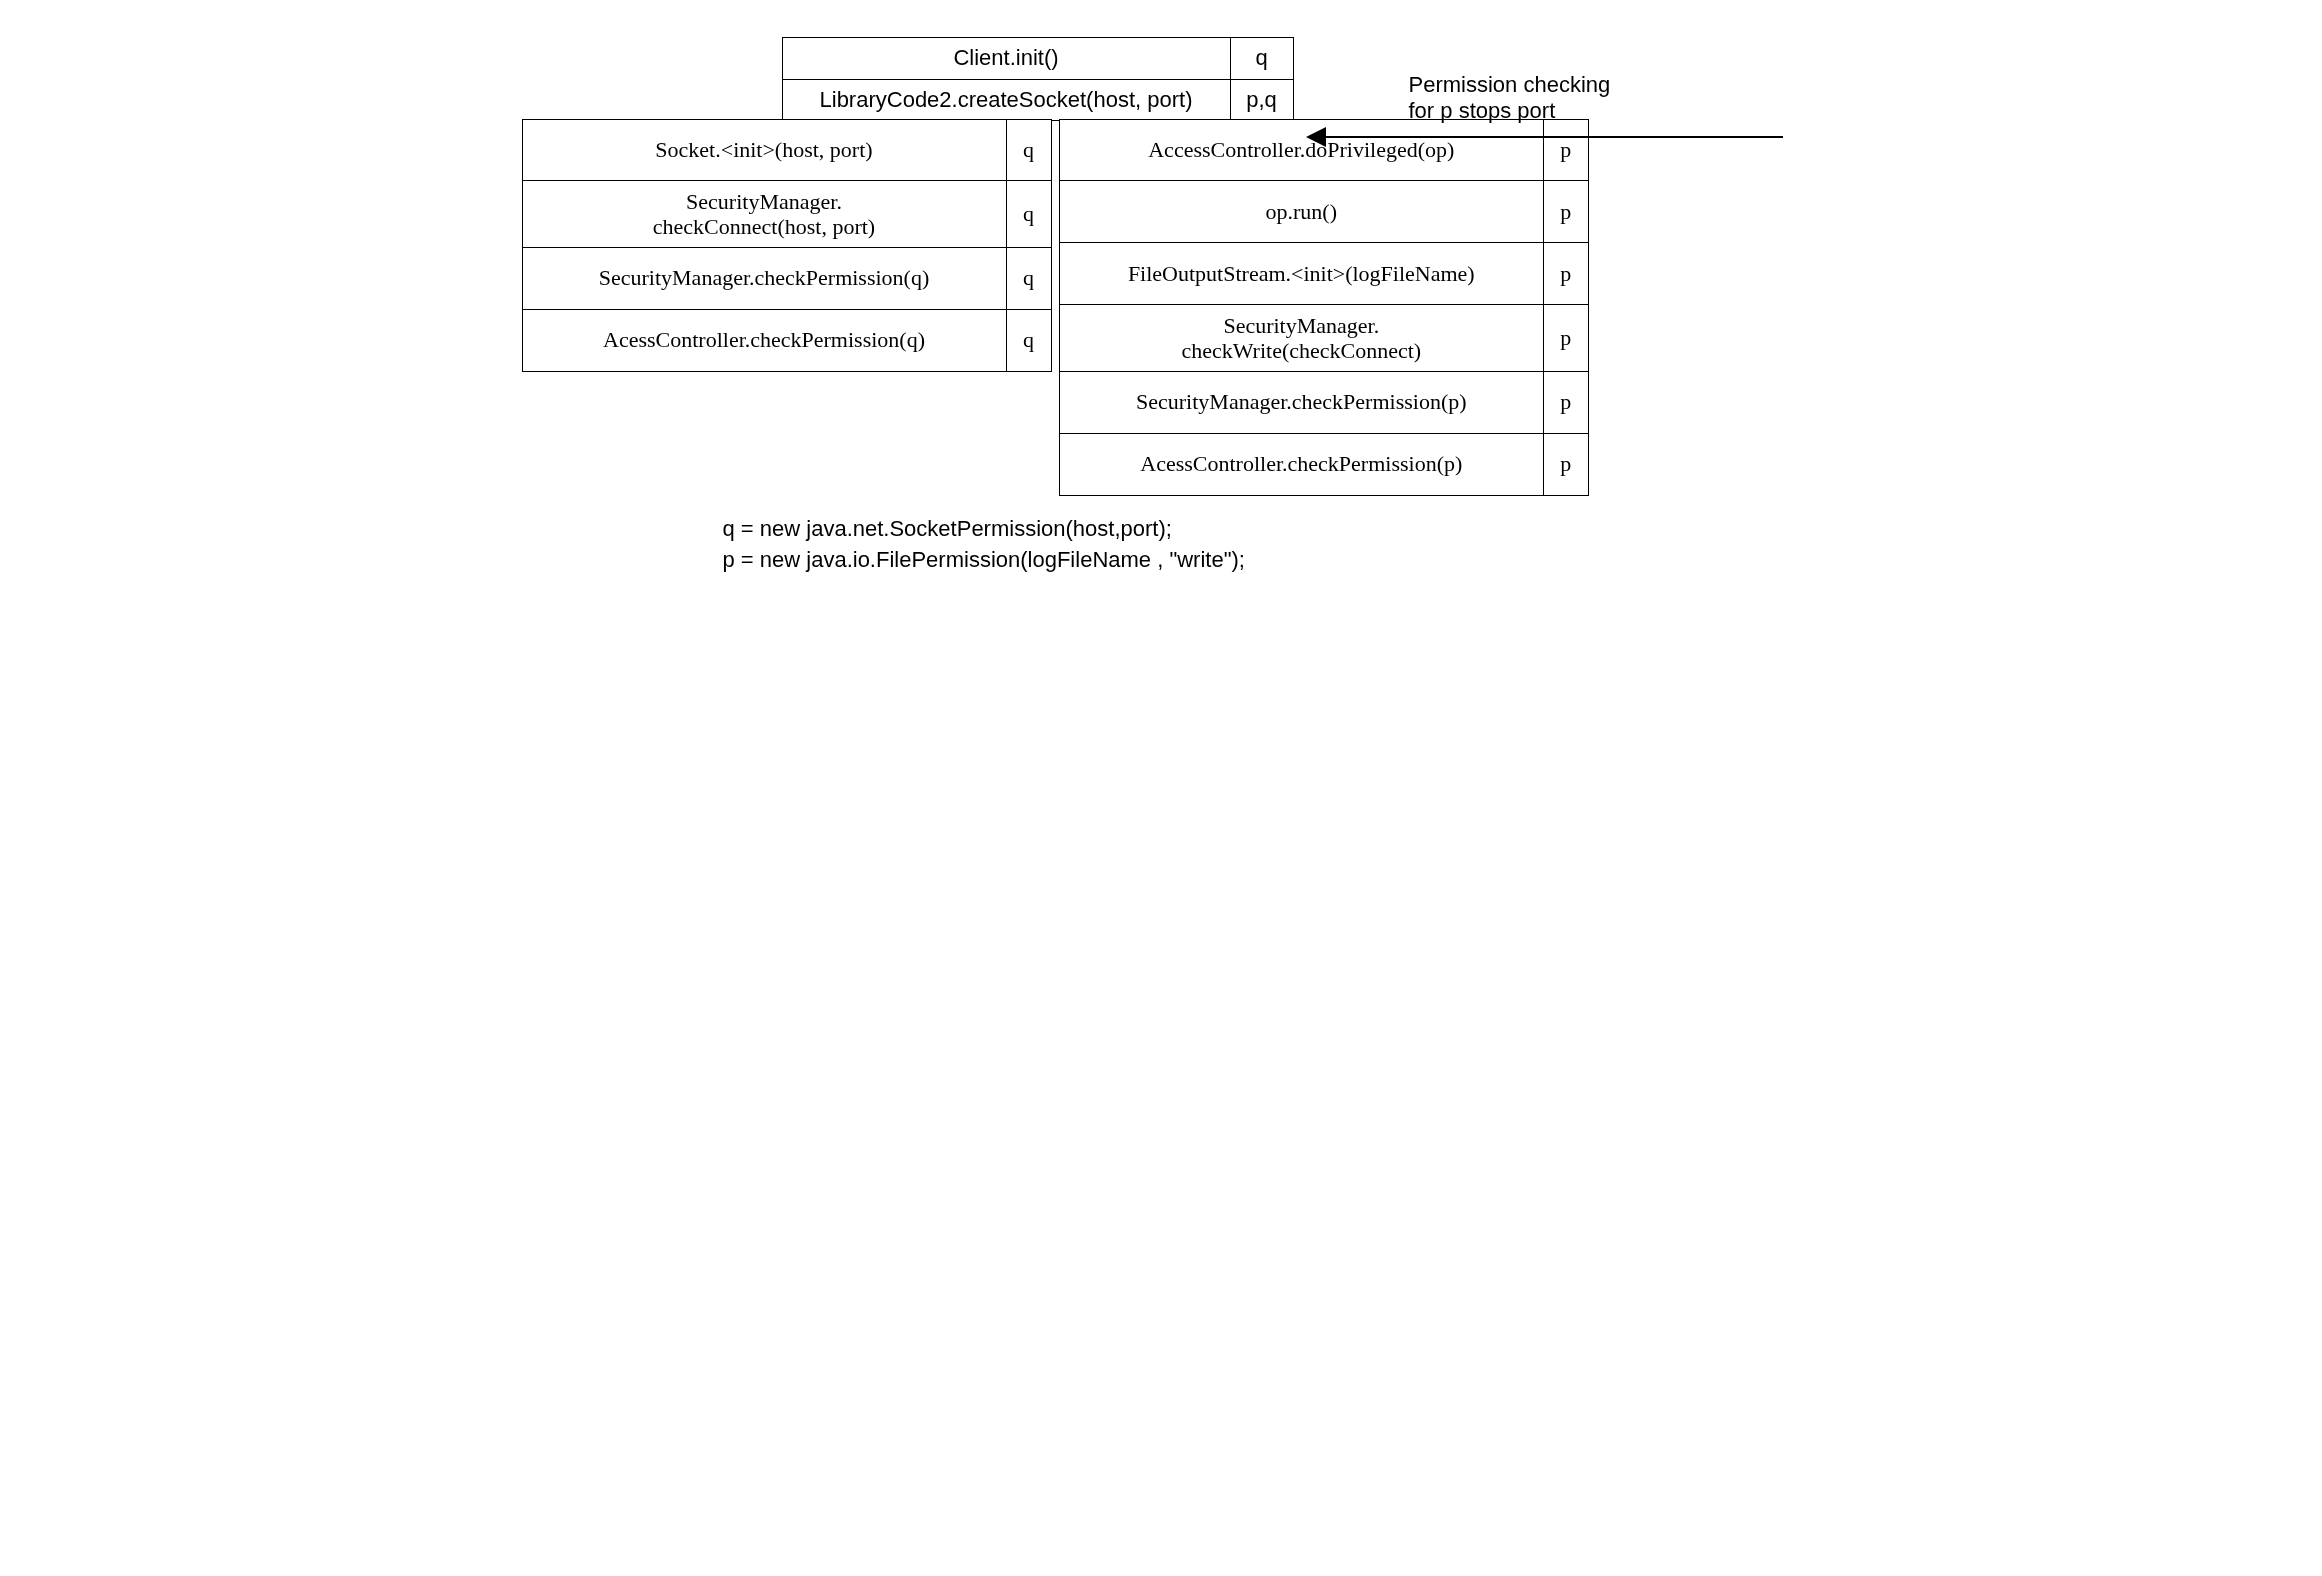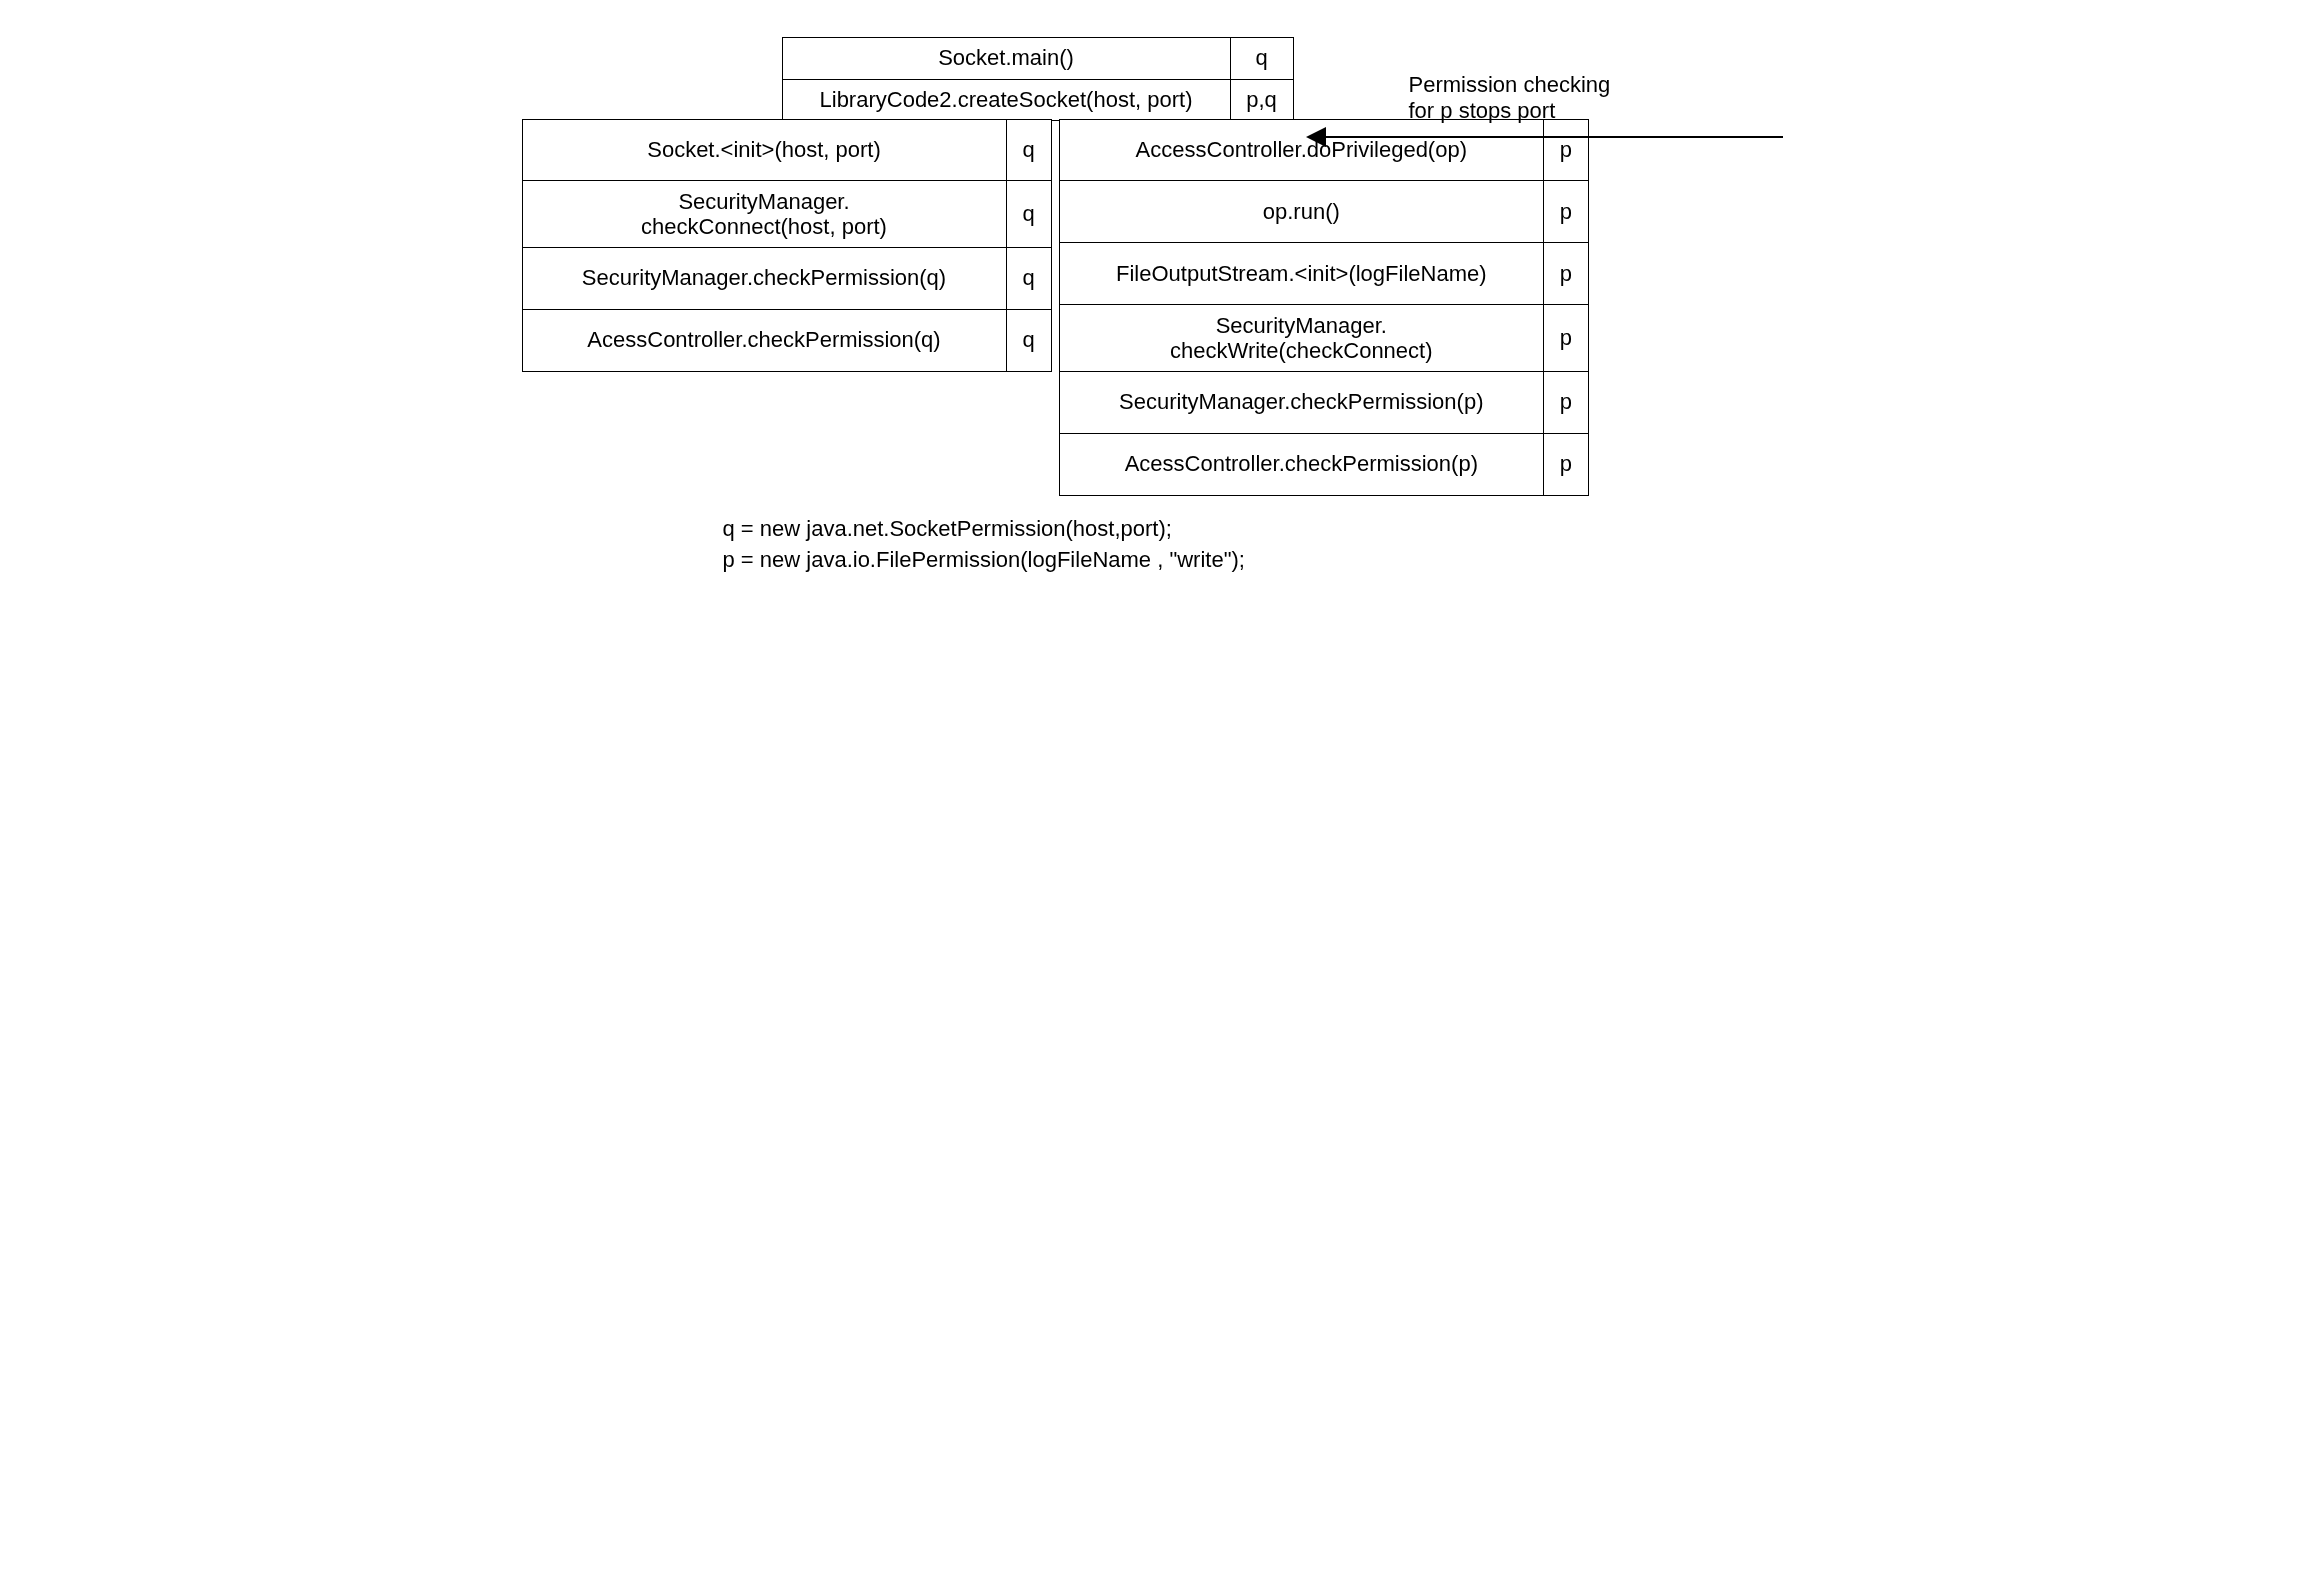--- a/index.html
+++ b/index.html
@@ -43,20 +43,21 @@
       width: 64px;
     }
     .top-section .row:nth-child(2) .main-cell,
     .top-section .row:nth-child(2) .perm-cell {
       border-top: none;
     }
     .columns {
       display: flex;
       gap: 7.3px;
       margin-top: -1.8px;
+      font-family: Liberation Serif, serif;
     }
     .left-col {
       width: 530px;
     }
     .right-col {
       width: 530px;
       border-radius: 26px;
     }
     .col-row {
       display: flex;
@@ -130,21 +131,21 @@
       <div class="arrow-head"></div>
     </div>
     <div class="annotation-text">
       <div>Permission checking</div>
       <div>for p stops port</div>
     </div>
   </div>
 
   <div class="top-section">
     <div class="row">
-      <div class="cell main-cell">Socket.main()</div>
+      <div class="cell main-cell">Client.init()</div>
       <div class="cell perm-cell">q</div>
     </div>
     <div class="row">
       <div class="cell main-cell">LibraryCode2.createSocket(host, port)</div>
       <div class="cell perm-cell">p,q</div>
     </div>
   </div>
 
   <div class="columns">
 

